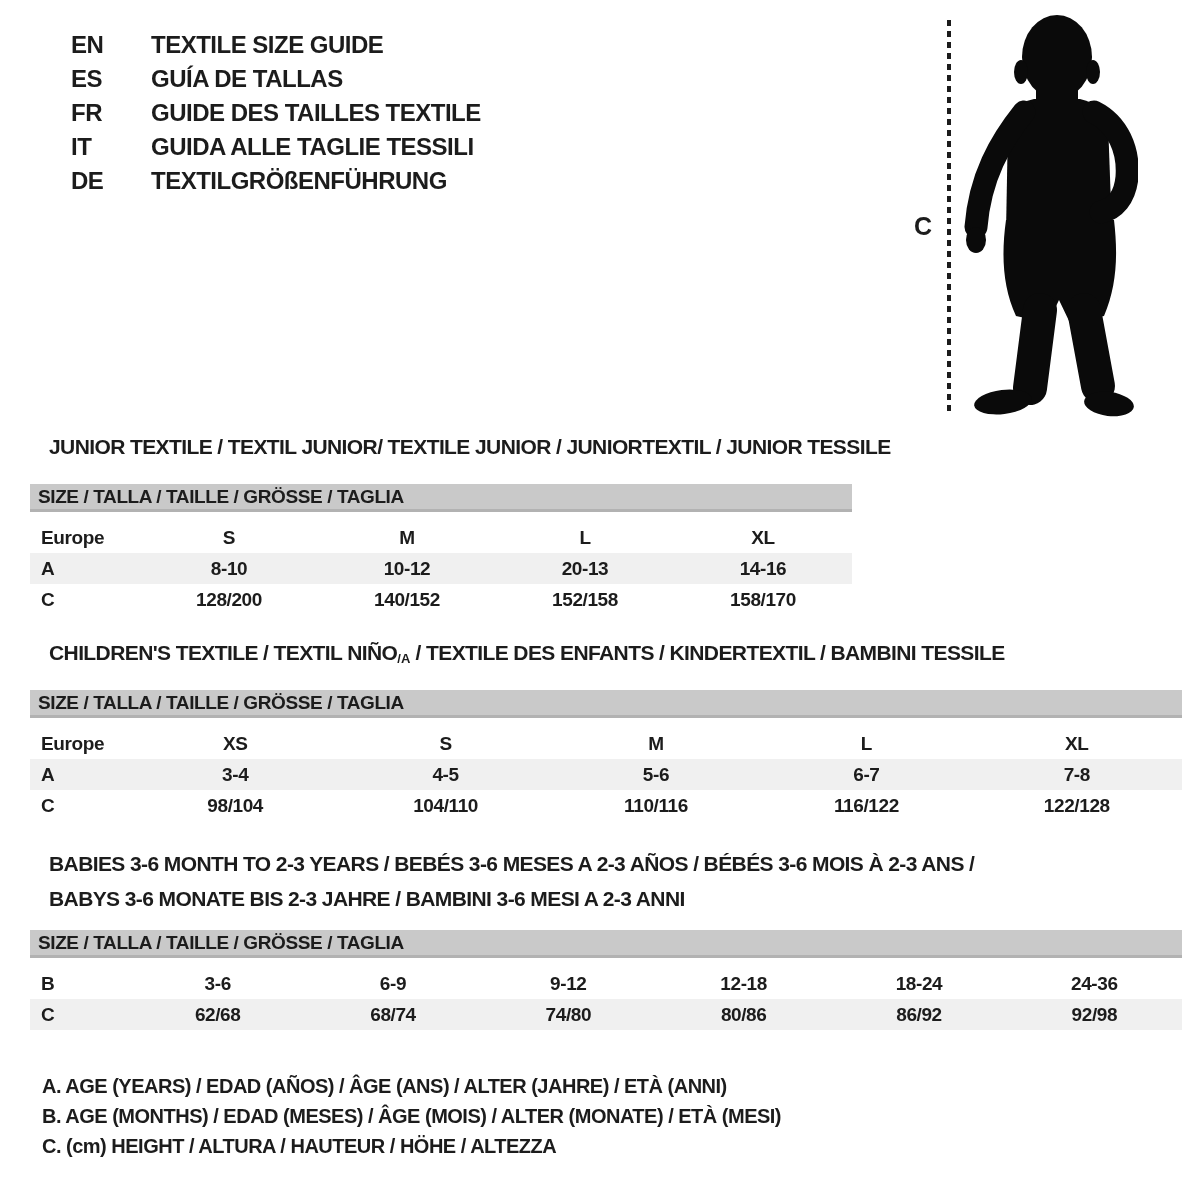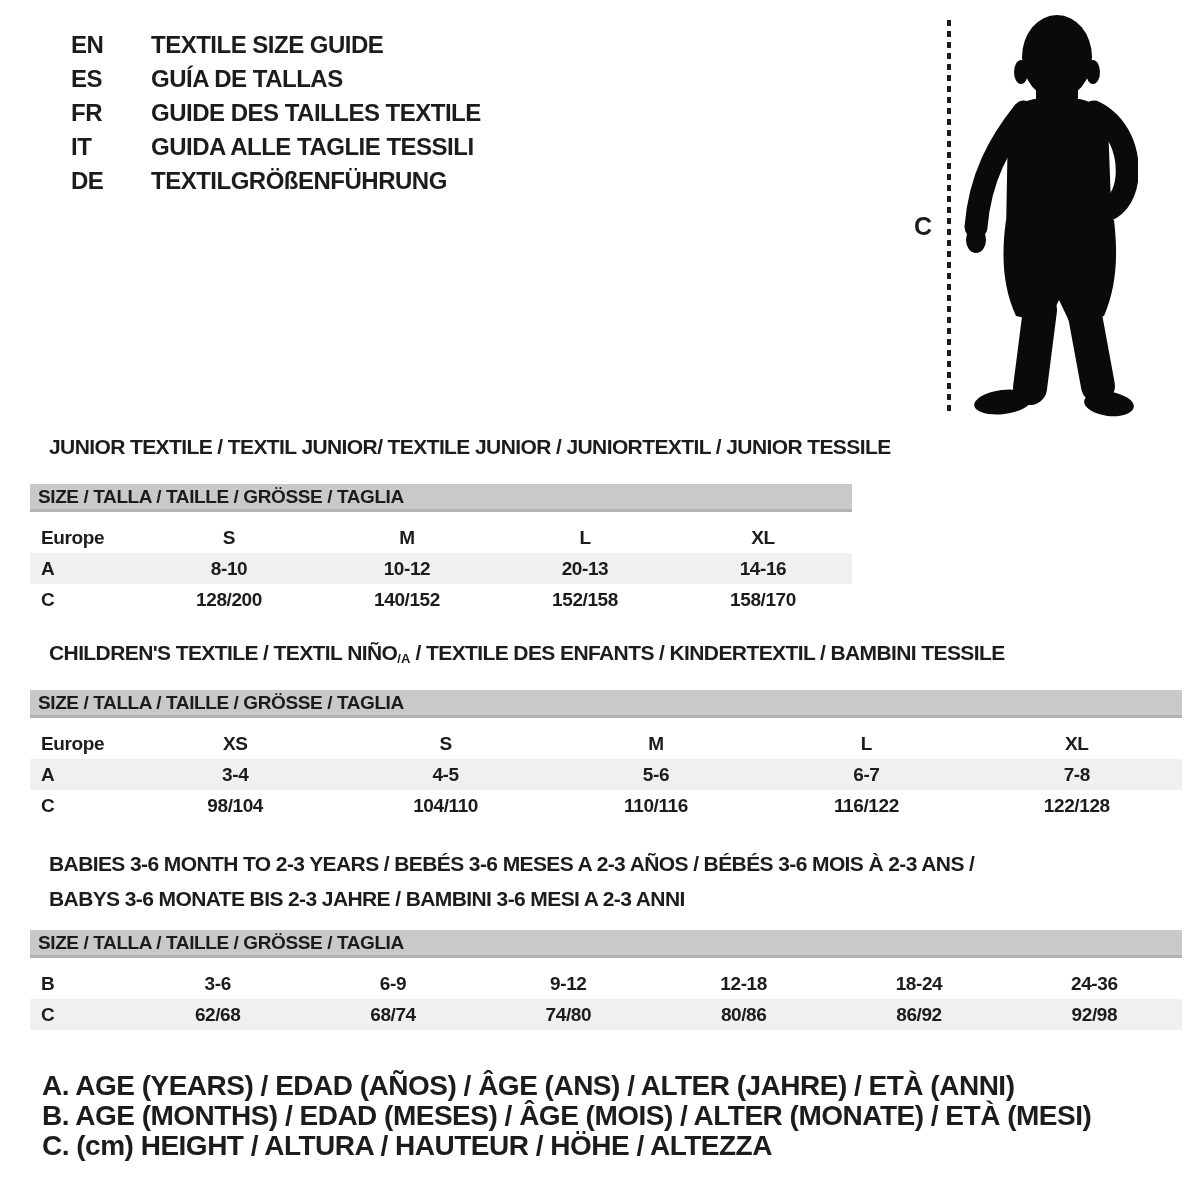--- a/index.html
+++ b/index.html
@@ -43,21 +43,21 @@
   .row{display:grid;height:31px;line-height:31px;font-size:19px;letter-spacing:-0.4px;}
   .t1 .row{grid-template-columns:110px repeat(4,1fr);}
   .t2 .row{grid-template-columns:100px repeat(5,1fr);}
   .t3 .row{grid-template-columns:100px repeat(6,1fr);}
   .row.shaded{background:var(--row-shaded-bg);}
   .cell{text-align:center;overflow:hidden;}
   .cell.lbl{text-align:left;padding-left:11px;}
   .sub-part{font-size:0.62em;vertical-align:-0.25em;letter-spacing:0;}
 
   
-  .legend{position:absolute;left:42px;top:1071px;font-size:28px;line-height:30px;letter-spacing:-0.5px;}
+  .legend{position:absolute;left:42px;top:1071px;font-size:20px;line-height:30px;letter-spacing:-0.5px;}
   .legend-line{white-space:nowrap;}
 </style>
 </head>
 <body>
 
 <div class="page">
 
   <div class="lang-header">
     <div class="lang-row">
       <span class="lang-code">EN</span>

